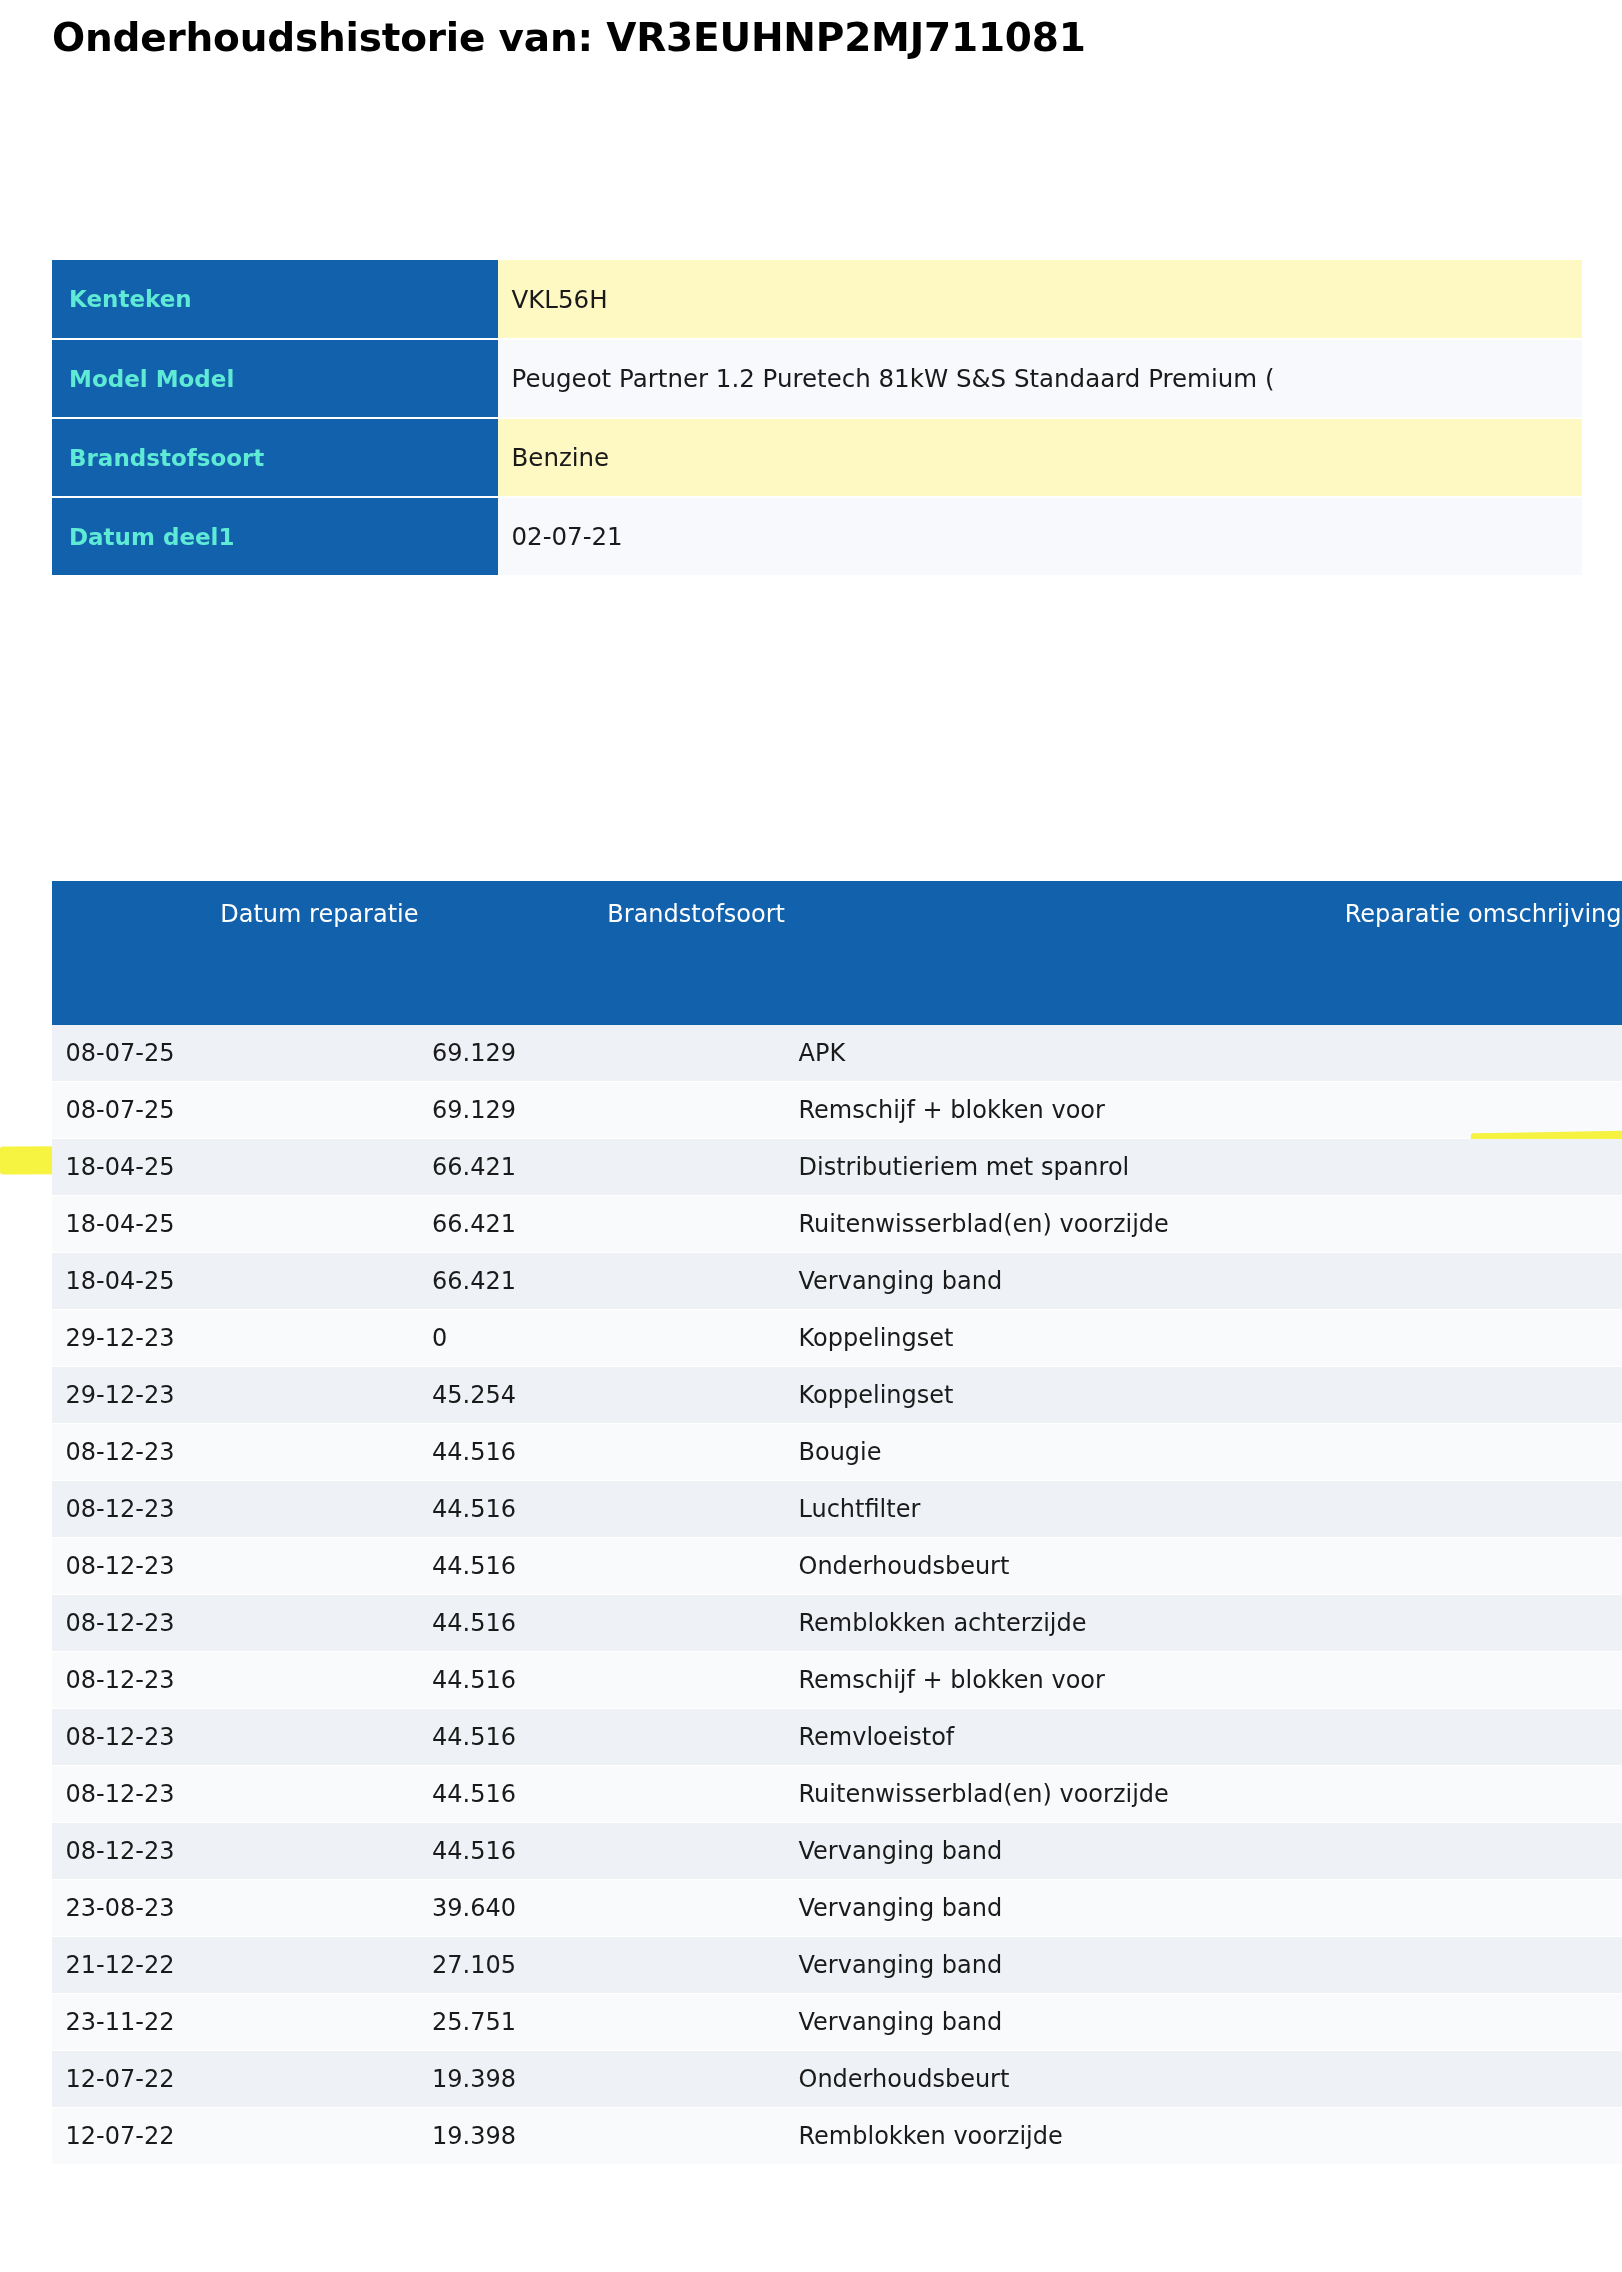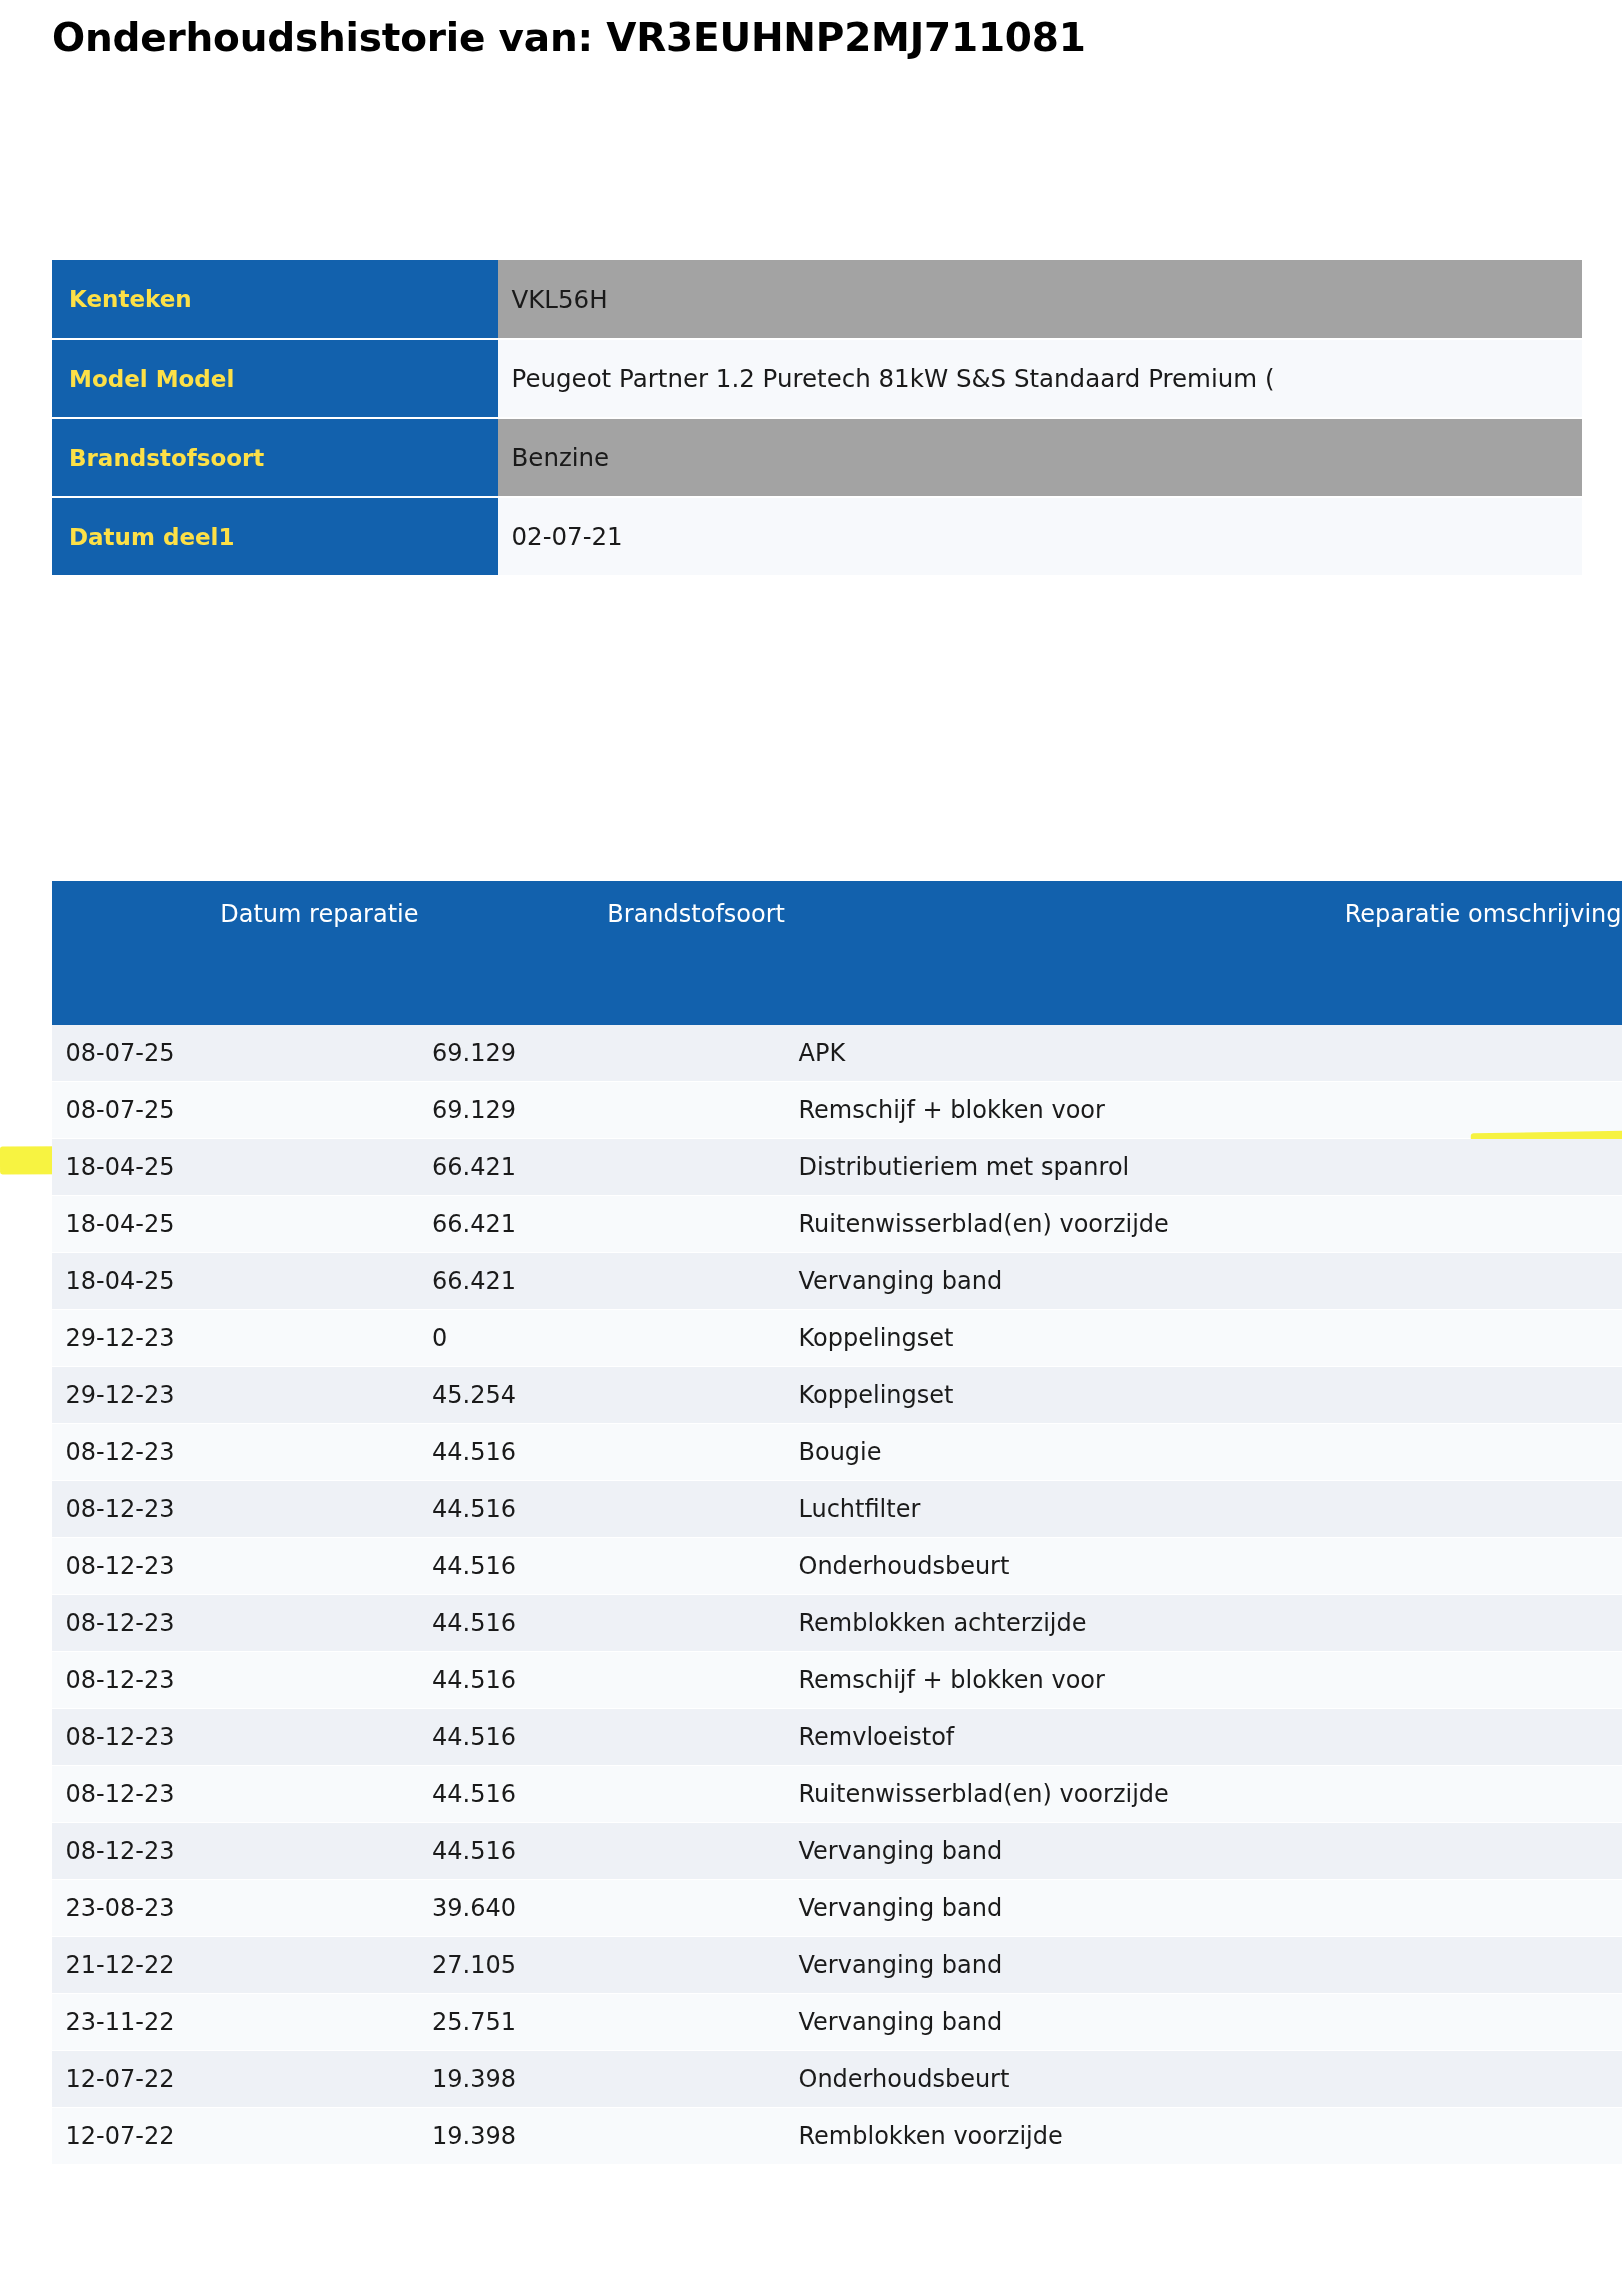--- a/index.html
+++ b/index.html
@@ -41,31 +41,31 @@
     width: 1530px;
     border-collapse: collapse;
     table-layout: fixed;
   }
   .info-table tr {
     height: 79px;
   }
   .info-table th {
     width: 429px;
     background: #1261ad;
-    color: #fde047;
+    color: #5eead4;
     font-size: 23px;
     font-weight: bold;
     text-align: left;
     padding: 0 0 0 17px;
     border-bottom: 2.5px solid #ffffff;
     vertical-align: middle;
     white-space: nowrap;
   }
   .info-table td {
-    background: #a3a3a3;
+    background: #fef9c3;
     color: #1a1a1a;
     font-size: 24.5px;
     padding: 0 0 0 13.5px;
     border-bottom: 2.5px solid #ffffff;
     vertical-align: middle;
     white-space: nowrap;
     overflow: hidden;
   }
   .info-table tr:nth-child(even) td {
     background: #f7f9fc;

